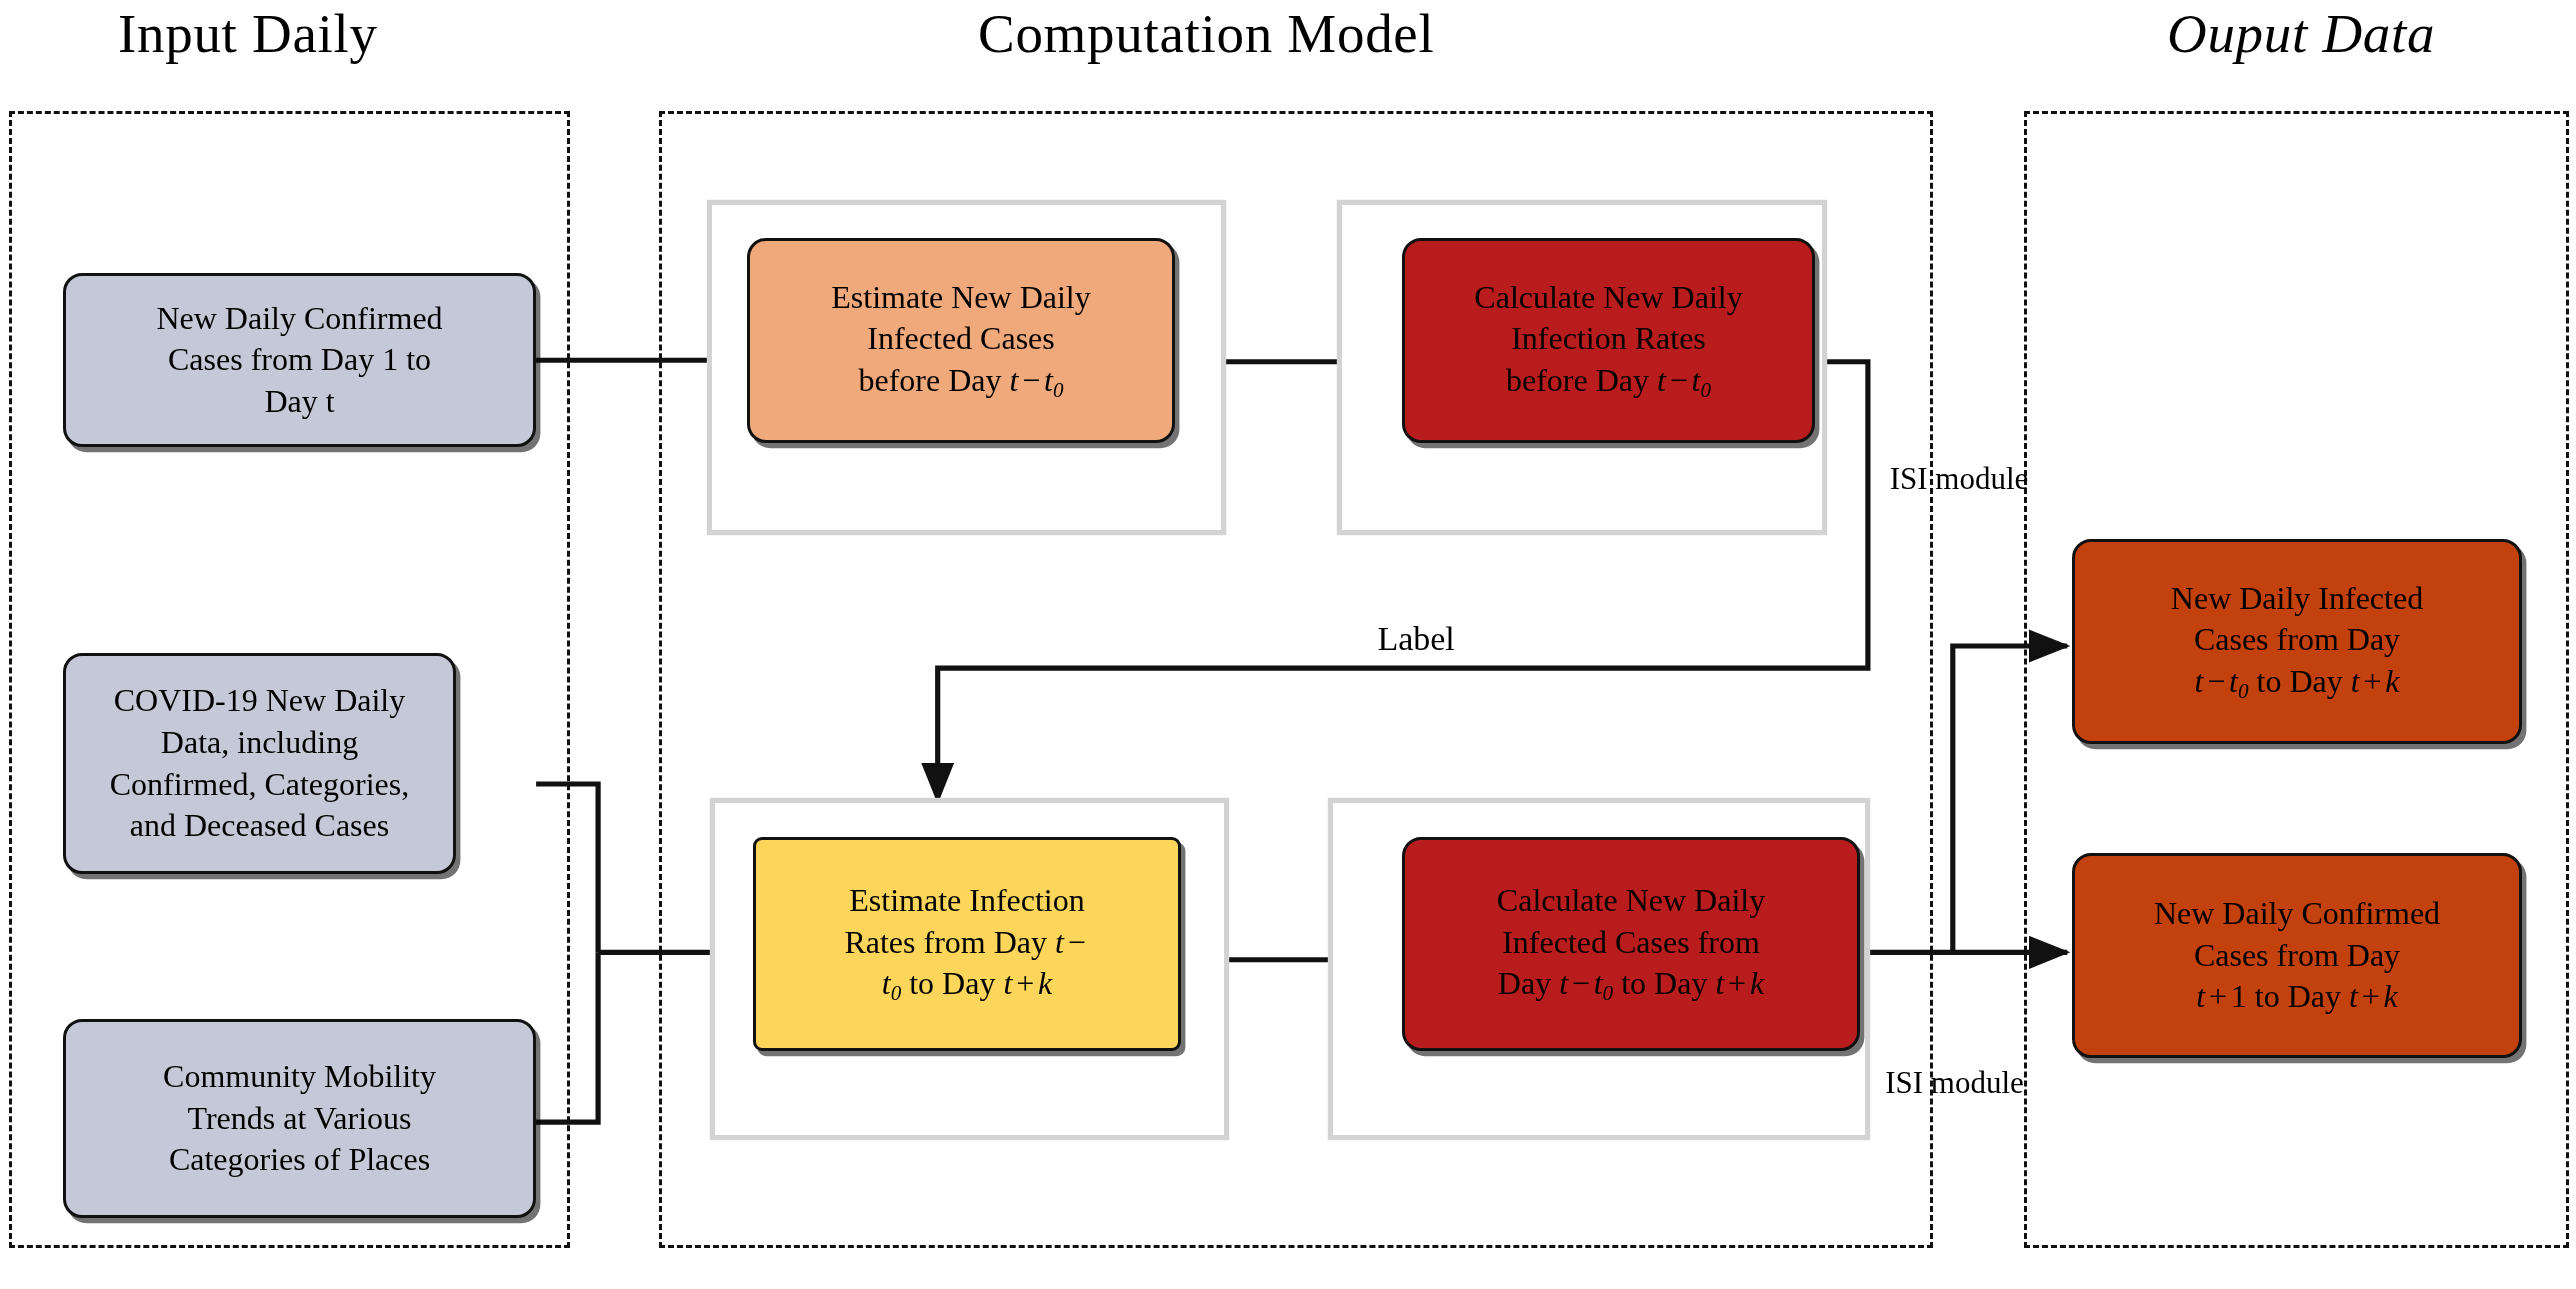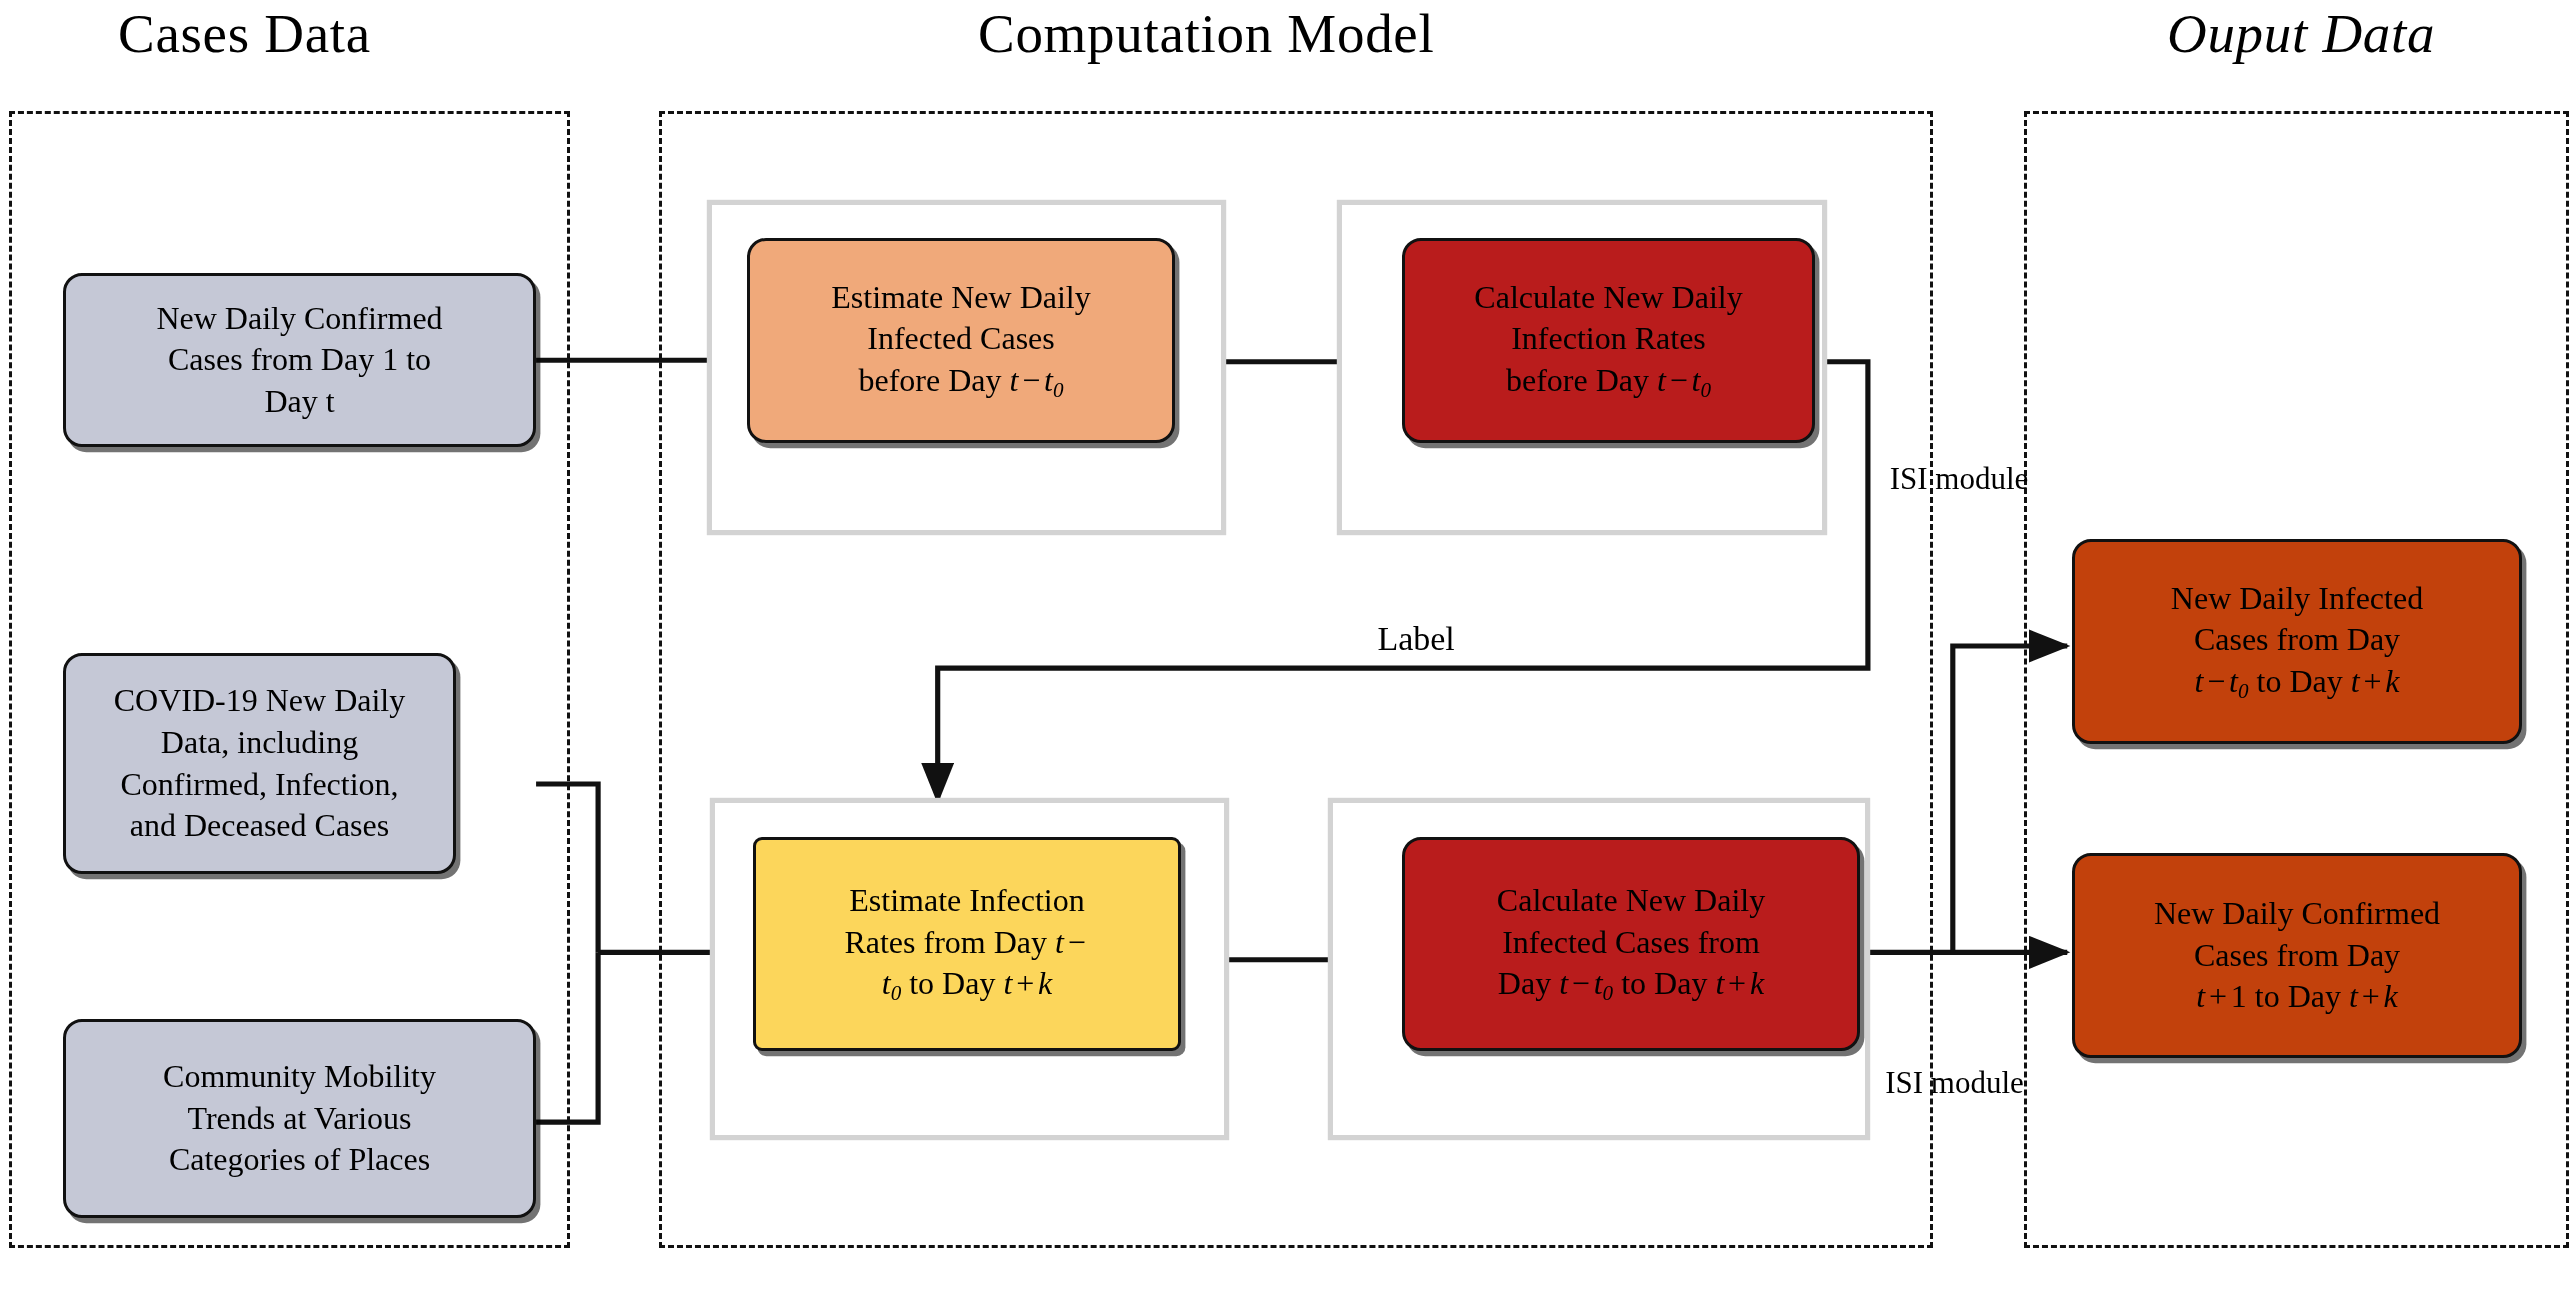--- a/index.html
+++ b/index.html
@@ -97,21 +97,21 @@
   
   .mi{font-style:italic;font-family:"Liberation Serif","DejaVu Serif",serif;}
   .sub{font-size:0.66em;vertical-align:-0.30em;font-style:italic;}
   .op{font-style:normal;padding:0 .12em;}
 </style>
 </head>
 <body>
 
 <div id="stage">
 
-  <div class="section-title" style="left:118px;top:5.9px;">Cases Data</div>
+  <div class="section-title" style="left:118px;top:5.9px;">Input Daily</div>
 
   <div class="section-title" style="left:978px;top:5.9px;">Computation Model</div>
 
   <div class="section-title" style="left:2167px;top:5.9px;font-style:italic;">Ouput Data</div>
 
   <div class="region" style="left:8.9px;top:111px;width:561px;height:1137px;"></div>
 
   <div class="region" style="left:659px;top:111px;width:1274px;height:1137px;"></div>
 
   <div class="region" style="left:2024px;top:111px;width:545px;height:1137px;"></div>
@@ -150,21 +150,21 @@
       <span class="ln">New Daily Confirmed</span>
       <span class="ln">Cases from Day 1 to</span>
       <span class="ln">Day t</span>
     </span>
   </div>
 
   <div class="node gray" style="left:63px;top:653px;width:393px;height:221px;">
     <span class="txt">
       <span class="ln">COVID-19 New Daily</span>
       <span class="ln">Data, including</span>
-      <span class="ln">Confirmed, Infection,</span>
+      <span class="ln">Confirmed, Categories,</span>
       <span class="ln">and Deceased Cases</span>
     </span>
   </div>
 
   <div class="node gray" style="left:63px;top:1019px;width:473px;height:199px;">
     <span class="txt">
       <span class="ln">Community Mobility</span>
       <span class="ln">Trends at Various</span>
       <span class="ln">Categories of Places</span>
     </span>

